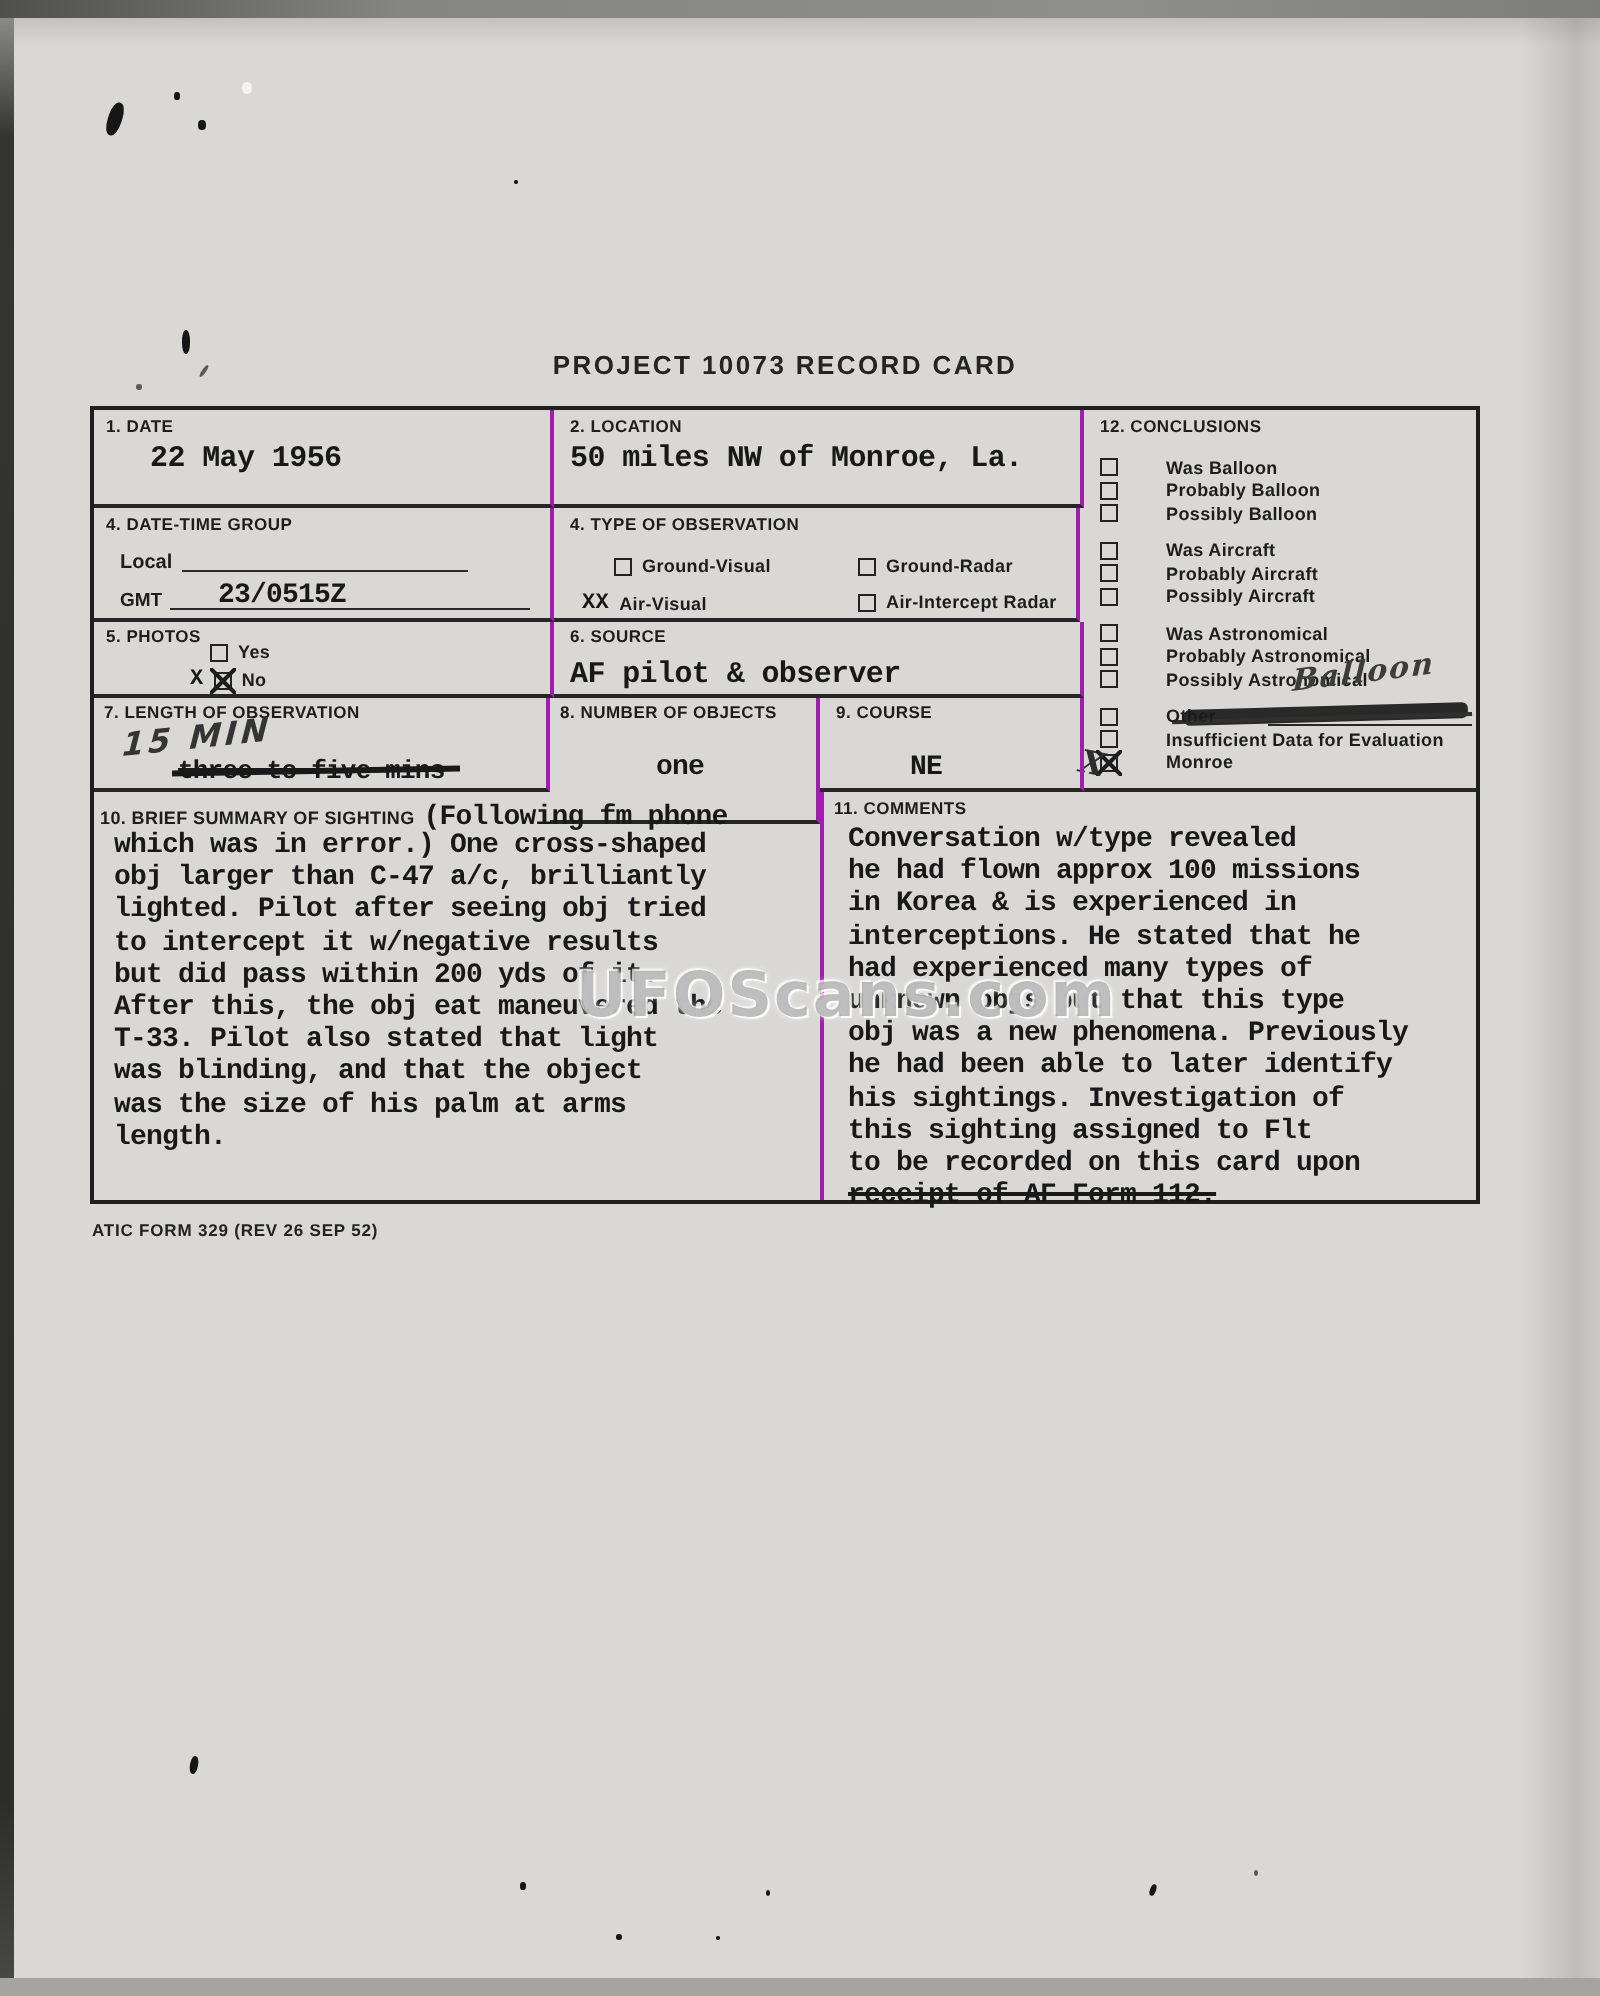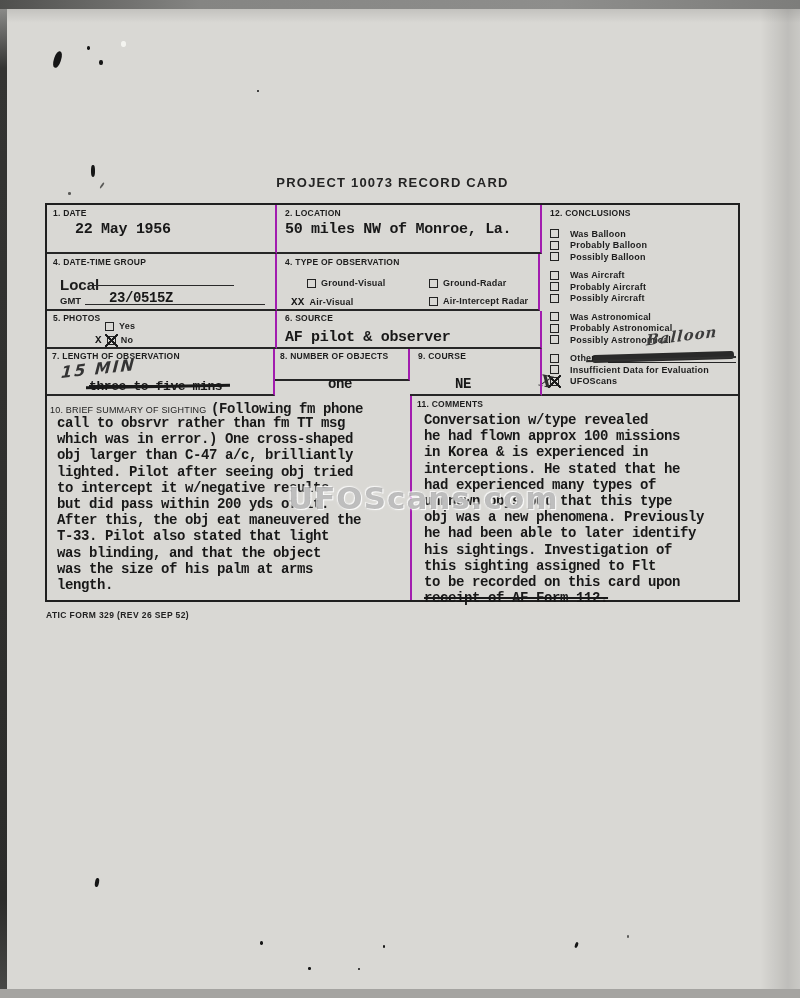--- a/index.html
+++ b/index.html
@@ -39,21 +39,21 @@
       vertical-align:-1px;position:relative;flex:none;}
   .cbx::before{content:"";position:absolute;inset:-3px;
       background:linear-gradient(45deg,transparent 43%,#1c1c1c 46%,#1c1c1c 54%,transparent 57%),
                  linear-gradient(-45deg,transparent 43%,#1c1c1c 46%,#1c1c1c 54%,transparent 57%);}
   .opt{position:absolute;display:flex;align-items:center;gap:5px;font-size:9px;font-weight:bold;
        letter-spacing:.2px;white-space:nowrap;}
 
   
   .c-list{position:absolute;left:8px;top:23px;right:2px;}
   .c-group{margin-bottom:7px;}
-  .c-row{position:relative;display:flex;align-items:center;gap:11px;height:11.5px;
+  .c-row{position:relative;display:flex;align-items:center;gap:24px;height:11.5px;
          font-size:9px;font-weight:bold;letter-spacing:.2px;white-space:nowrap;}
   .other-underline{display:inline-block;width:136px;border-bottom:1.5px solid #262626;height:8px;margin-left:2px;}
   .other-scribble{position:absolute;left:42px;top:0px;width:142px;height:8px;background:#1b1b1b;
          border-radius:3px;transform:rotate(-1.6deg);opacity:.92;}
   .other-scribble::after{content:"";position:absolute;left:-6px;top:5px;width:150px;height:2px;background:#222;}
   .hand-note{position:absolute;left:96px;top:-7px;font-family:"DejaVu Serif",serif;font-style:italic;
          font-size:15px;font-weight:bold;color:#3c3c3c;transform:rotate(-7deg) skewX(-10deg);letter-spacing:1px;}
   .hand-x{position:absolute;left:-10px;top:-4px;font-family:"DejaVu Serif",serif;font-style:italic;
          font-size:16px;font-weight:bold;color:#2d2d2d;transform:rotate(12deg);}
 
@@ -171,29 +171,29 @@
               <span class="other-underline"></span>
               <div class="other-scribble"></div>
             </div>
             <div class="c-row">
               <span class="cb"></span>
               <span>Insufficient Data for Evaluation</span>
             </div>
             <div class="c-row">
               <span class="cb cbx"></span>
               <span class="hand-x">X</span>
-              <span>UFOScans</span>
+              <span>Monroe</span>
             </div>
           </div>
         </div>
     </div>
 
     <div class="cell bR bB" style="left:0;top:49px;width:230px;height:57px;">
       <span class="lbl" style="left:6px;top:3px;">4. DATE-TIME GROUP</span>
-      <span class="abs" style="left:13px;top:22px;font-size:15px;font-weight:bold;">Local</span>
+      <span class="abs" style="left:13px;top:22px;font-size:10px;font-weight:bold;">Local</span>
       <span class="abs" style="left:44px;top:22px;width:143px;height:9px;border-bottom:1.5px solid #2a2a2a;"></span>
       <span class="abs" style="left:13px;top:41px;font-size:9.5px;font-weight:bold;">GMT</span>
       <span class="abs" style="left:38px;top:41px;width:180px;height:9px;border-bottom:1.5px solid #2a2a2a;"></span>
       <span class="mono t14 abs" style="left:62px;top:36px;">23/0515Z</span>
     </div>
 
     <div class="cell bR bB" style="left:230px;top:49px;width:263px;height:57px;">
       <span class="lbl" style="left:8px;top:3px;">4. TYPE OF OBSERVATION</span>
       <span class="opt" style="left:30px;top:24px;">
         <span class="cb"></span>
@@ -230,37 +230,36 @@
       <span class="lbl" style="left:8px;top:2px;">6. SOURCE</span>
       <span class="mono t15 abs" style="left:8px;top:18px;">AF pilot &amp; observer</span>
     </div>
 
     <div class="cell bR bB" style="left:0;top:144px;width:228px;height:47px;padding-left:40px;">
       <span class="lbl" style="left:5px;top:2px;">7. LENGTH OF OBSERVATION</span>
       <span class="hand abs" style="left:14px;top:10px;font-size:16px;transform:rotate(-6deg) skewX(-10deg);letter-spacing:2px;">15 MIN</span>
       <span class="mono abs heavy-strike" style="left:2px;top:27px;font-size:13px;letter-spacing:-.4px;">three to five mins</span>
     </div>
 
-    <div class="cell bR bB" style="left:228px;top:144px;width:135px;height:32px;">
+    <div class="cell bR bB" style="left:228px;top:144px;width:135px;height:63px;">
       <span class="lbl" style="left:5px;top:2px;">8. NUMBER OF OBJECTS</span>
       <span class="mono t14 abs" style="left:53px;top:27px;">one</span>
     </div>
 
     <div class="cell bR bB" style="left:363px;top:144px;width:132px;height:47px;">
       <span class="lbl" style="left:8px;top:2px;">9. COURSE</span>
       <span class="mono t14 abs" style="left:45px;top:27px;">NE</span>
     </div>
 
     <div class="cell bR" style="left:0;top:191px;width:365px;height:204px;overflow:visible;">
       <div class="abs" style="left:3px;top:3px;white-space:nowrap;">
-        <span style="font-size:9px;font-weight:normal;letter-spacing:.2px;text-align:right;">10. BRIEF SUMMARY OF SIGHTING</span>
+        <span style="font-size:9px;font-weight:bold;letter-spacing:.2px;text-align:right;">10. BRIEF SUMMARY OF SIGHTING</span>
         <span class="mono t14">(Following fm phone</span>
       </div>
       <div class="abs" style="left:10px;top:19px;">
-          <div class="txtline">call to obsrvr rather than fm TT msg</div>
           <div class="txtline">which was in error.) One cross-shaped</div>
           <div class="txtline">obj larger than C-47 a/c, brilliantly</div>
           <div class="txtline">lighted. Pilot after seeing obj tried</div>
           <div class="txtline">to intercept it w/negative results</div>
           <div class="txtline">but did pass within 200 yds of it.</div>
           <div class="txtline">After this, the obj eat maneuvered the</div>
           <div class="txtline">T-33. Pilot also stated that light</div>
           <div class="txtline">was blinding, and that the object</div>
           <div class="txtline">was the size of his palm at arms</div>
           <div class="txtline">length.</div>

